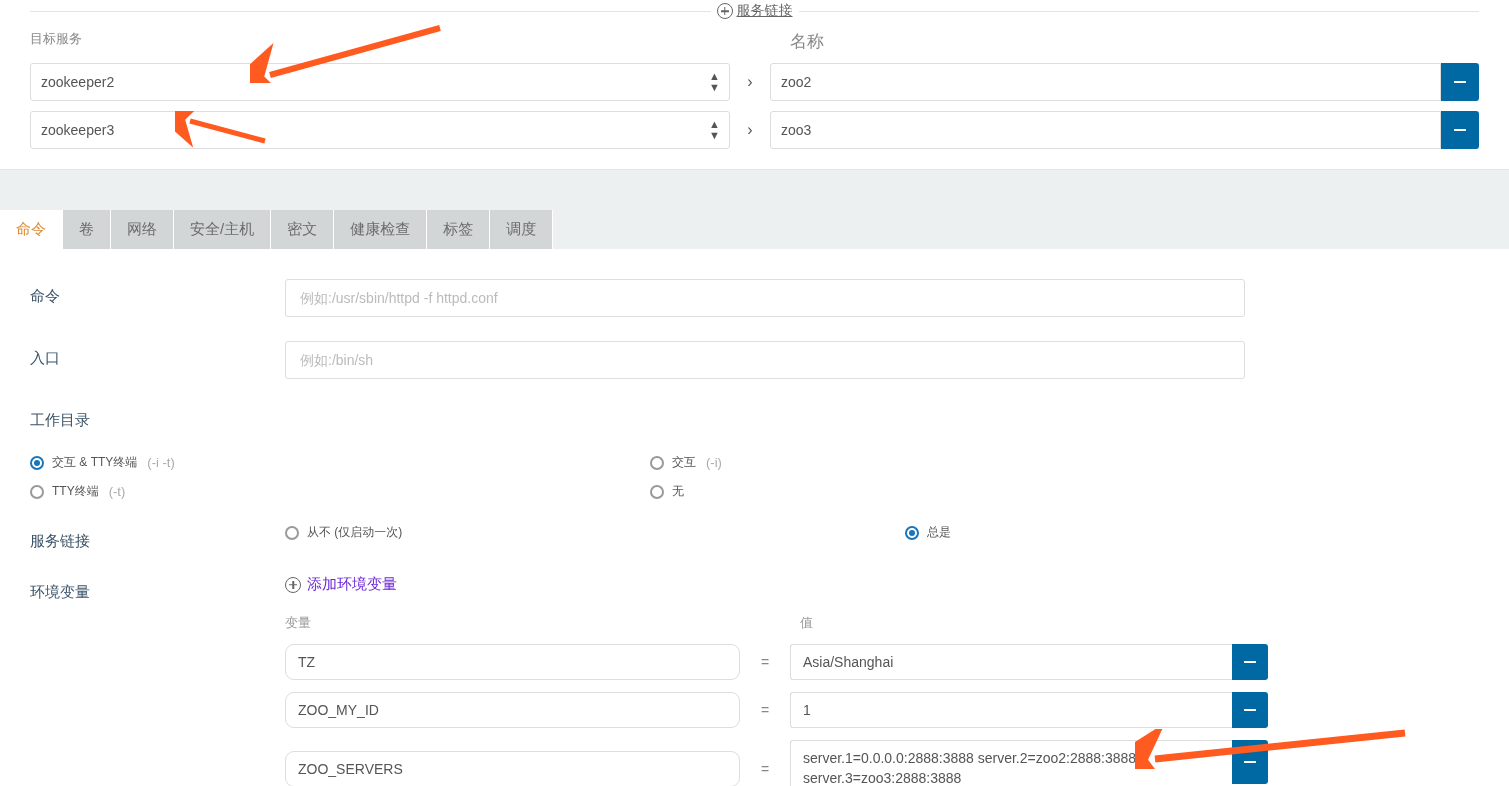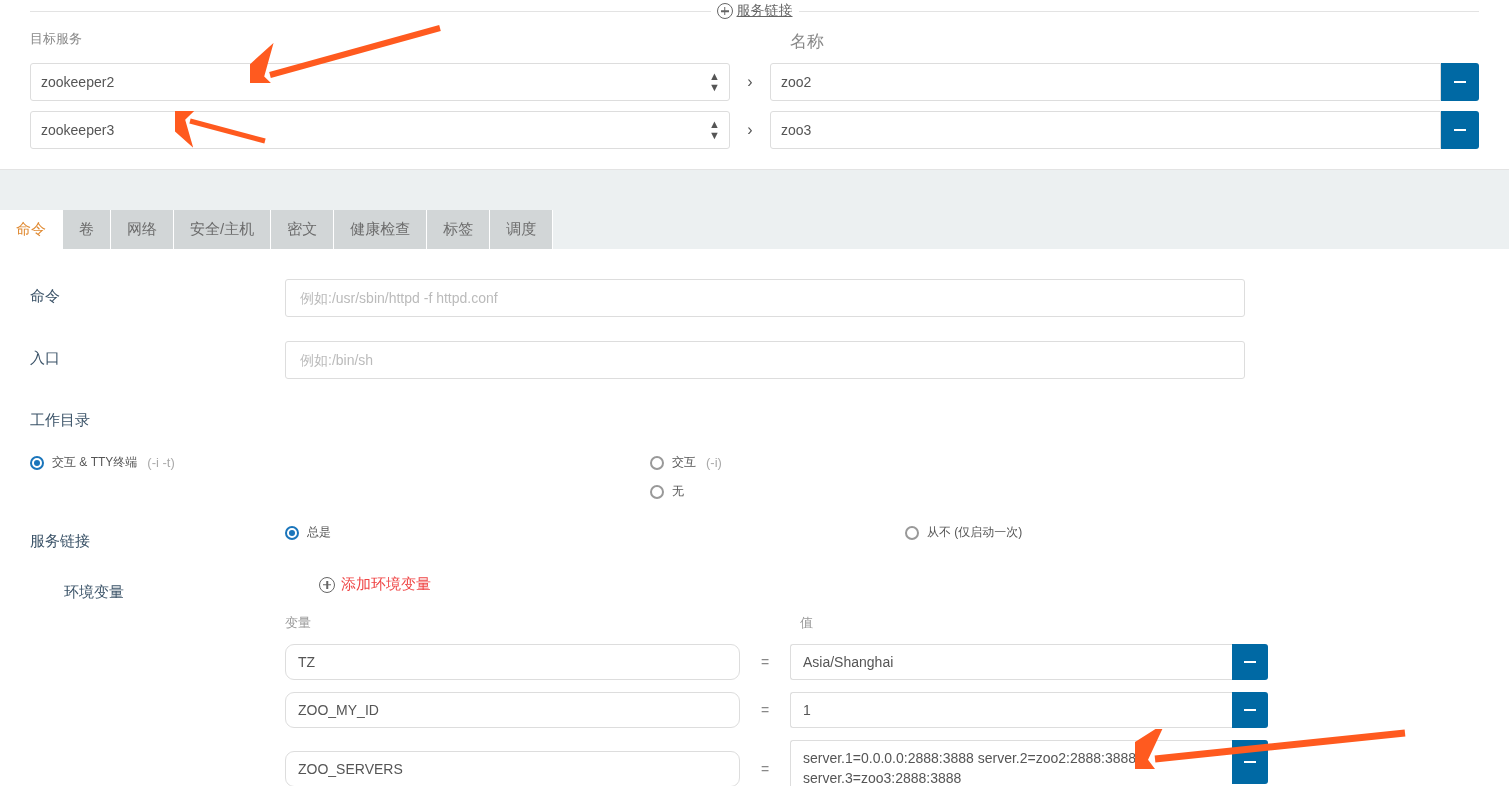--- a/index.html
+++ b/index.html
@@ -45,21 +45,21 @@
 
 .radio-grid { display: flex; gap: 200px; width: 100%; }
 .radio-col { display: flex; flex-direction: column; gap: 12px; flex: 0 0 420px; }
 .radio-item { display: flex; align-items: center; gap: 8px; cursor: pointer; }
 .radio-circle { width: 14px; height: 14px; border: 2px solid #999; border-radius: 50%; display: flex; align-items: center; justify-content: center; }
 .radio-item.selected .radio-circle { border-color: #1a75bb; }
 .radio-item.selected .radio-dot { width: 6px; height: 6px; background: #1a75bb; border-radius: 50%; }
 .radio-label { color: #555; font-size: 12px; }
 .radio-hint { color: #aaa; font-size: 13px; margin-left: 2px; }
 
-.add-env-btn { display: flex; align-items: center; gap: 6px; color: #ef4444; cursor: pointer; font-size: 15px; }
+.add-env-btn { display: flex; align-items: center; gap: 6px; color: #6d28d9; cursor: pointer; font-size: 15px; }
 .env-block { margin-left: 255px; }
 .env-headers { display: flex; margin-top: 12px; align-items: flex-end; }
 .env-h-var { flex: 0 0 455px; color: #999; font-size: 13px; }
 .env-h-val { margin-left: 60px; color: #999; font-size: 13px; }
 .env-row { display: flex; align-items: center; margin-top: 12px; }
 .env-var-input { flex: 0 0 455px; height: 36px; border: 1px solid #ddd; border-radius: 9px; padding: 0 12px; font-size: 14px; color: #555; outline: none; }
 .env-eq { width: 50px; text-align: center; color: #888; }
 .env-val-input { flex: 0 0 442px; height: 36px; border: 1px solid #ddd; border-radius: 3px 0 0 3px; padding: 0 12px; font-size: 14px; color: #555; outline: none; border-right: none; }
 .env-val-textarea { flex: 0 0 442px; min-height: 44px; border: 1px solid #ddd; border-radius: 3px 0 0 3px; padding: 8px 12px; font-size: 14px; color: #555; outline: none; border-right: none; resize: none; font-family: inherit; line-height: 1.4; }
 .env-remove { width: 36px; height: 36px; background: #0069a4; border-radius: 0 3px 3px 0; display: flex; align-items: center; justify-content: center; cursor: pointer; }
@@ -174,59 +174,64 @@
         <div class="form-content">
           <div class="radio-grid">
             <div class="radio-col">
               <div class="radio-item selected">
                 <span class="radio-circle">
                     <span class="radio-dot"></span>
                   </span>
                 <span class="radio-label">交互 &amp; TTY终端</span>
                 <span class="radio-hint">(-i -t)</span>
               </div>
+              <div class="radio-item">
+                <span class="radio-circle"></span>
+                <span class="radio-label">TTY终端</span>
+                <span class="radio-hint">(-t)</span>
+              </div>
             </div>
             <div class="radio-col">
               <div class="radio-item">
                 <span class="radio-circle"></span>
                 <span class="radio-label">交互</span>
                 <span class="radio-hint">(-i)</span>
               </div>
               <div class="radio-item">
                 <span class="radio-circle"></span>
                 <span class="radio-label">无</span>
               </div>
             </div>
           </div>
         </div>
       </div>
 
       <div class="form-row">
         <div class="form-label">服务链接</div>
         <div class="form-content">
           <div class="radio-grid">
+            <div class="radio-col">
+              <div class="radio-item">
+                <span class="radio-circle"></span>
+                <span class="radio-label">从不  (仅启动一次)</span>
+              </div>
+            </div>
             <div class="radio-col">
               <div class="radio-item selected">
                 <span class="radio-circle">
                     <span class="radio-dot"></span>
                   </span>
                 <span class="radio-label">总是</span>
               </div>
             </div>
-            <div class="radio-col">
-              <div class="radio-item">
-                <span class="radio-circle"></span>
-                <span class="radio-label">从不  (仅启动一次)</span>
-              </div>
-            </div>
-          </div>
-        </div>
-      </div>
-
-      <div class="form-row" style="margin-bottom:0;margin-left:34px;">
+          </div>
+        </div>
+      </div>
+
+      <div class="form-row" style="margin-bottom:0;">
         <div class="form-label">环境变量</div>
         <div class="form-content">
           <div class="add-env-btn">
             <span class="plus-circle"></span>
             <span>添加环境变量</span>
           </div>
         </div>
       </div>
 
       <div class="env-block" style="position:relative;">

